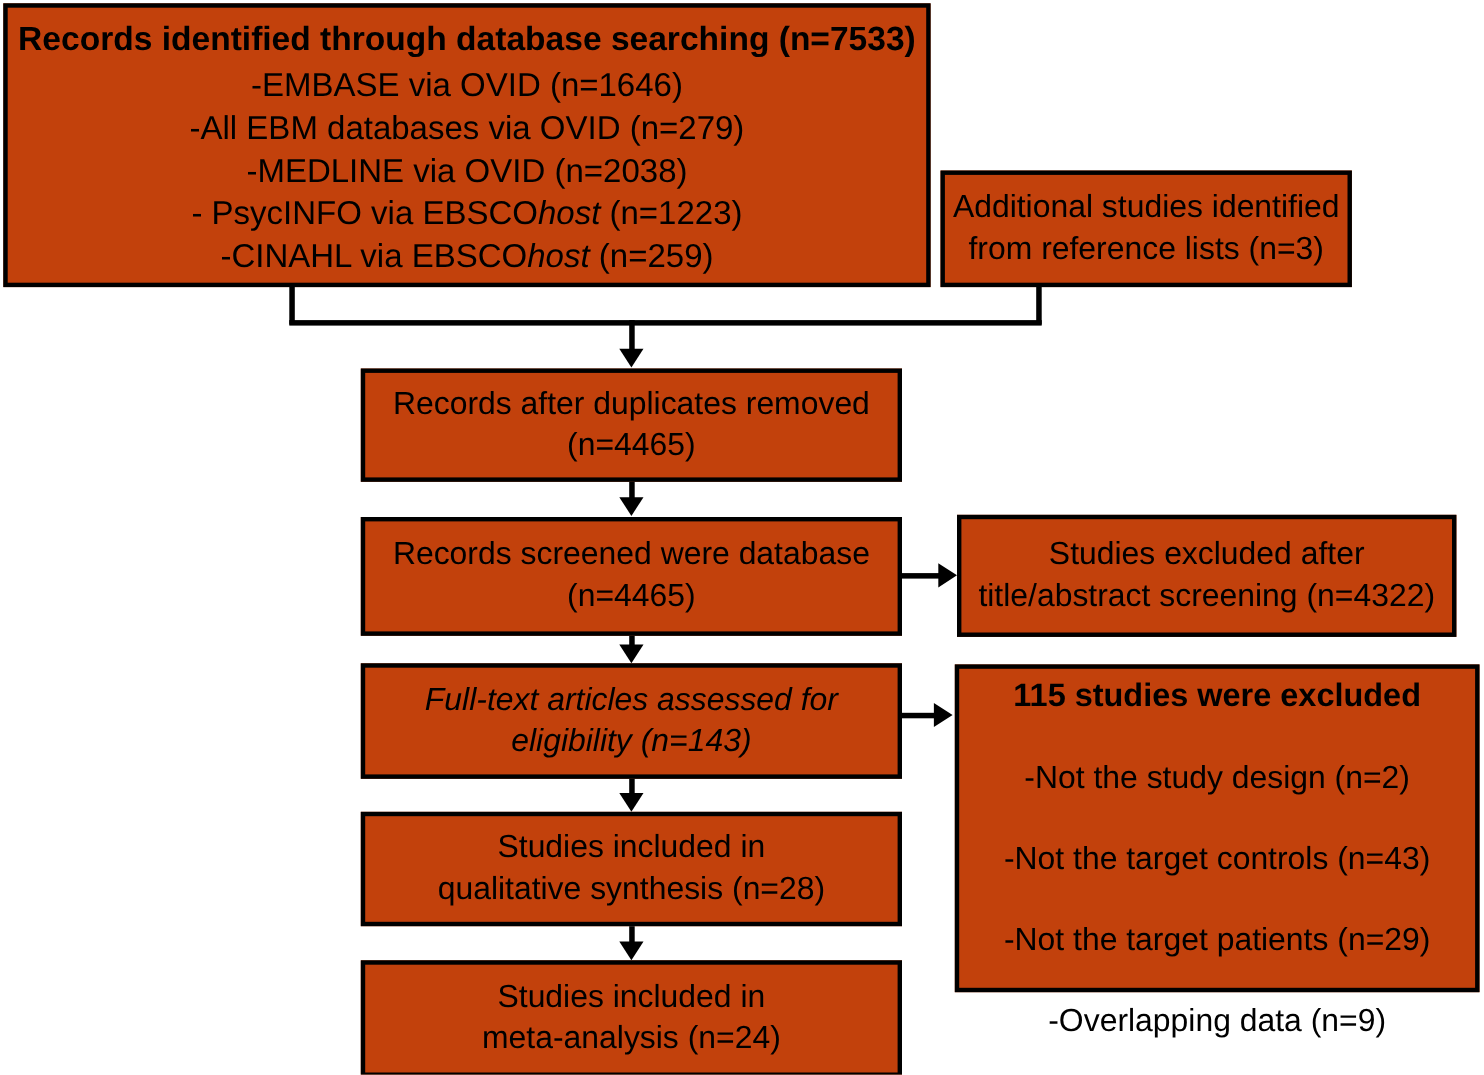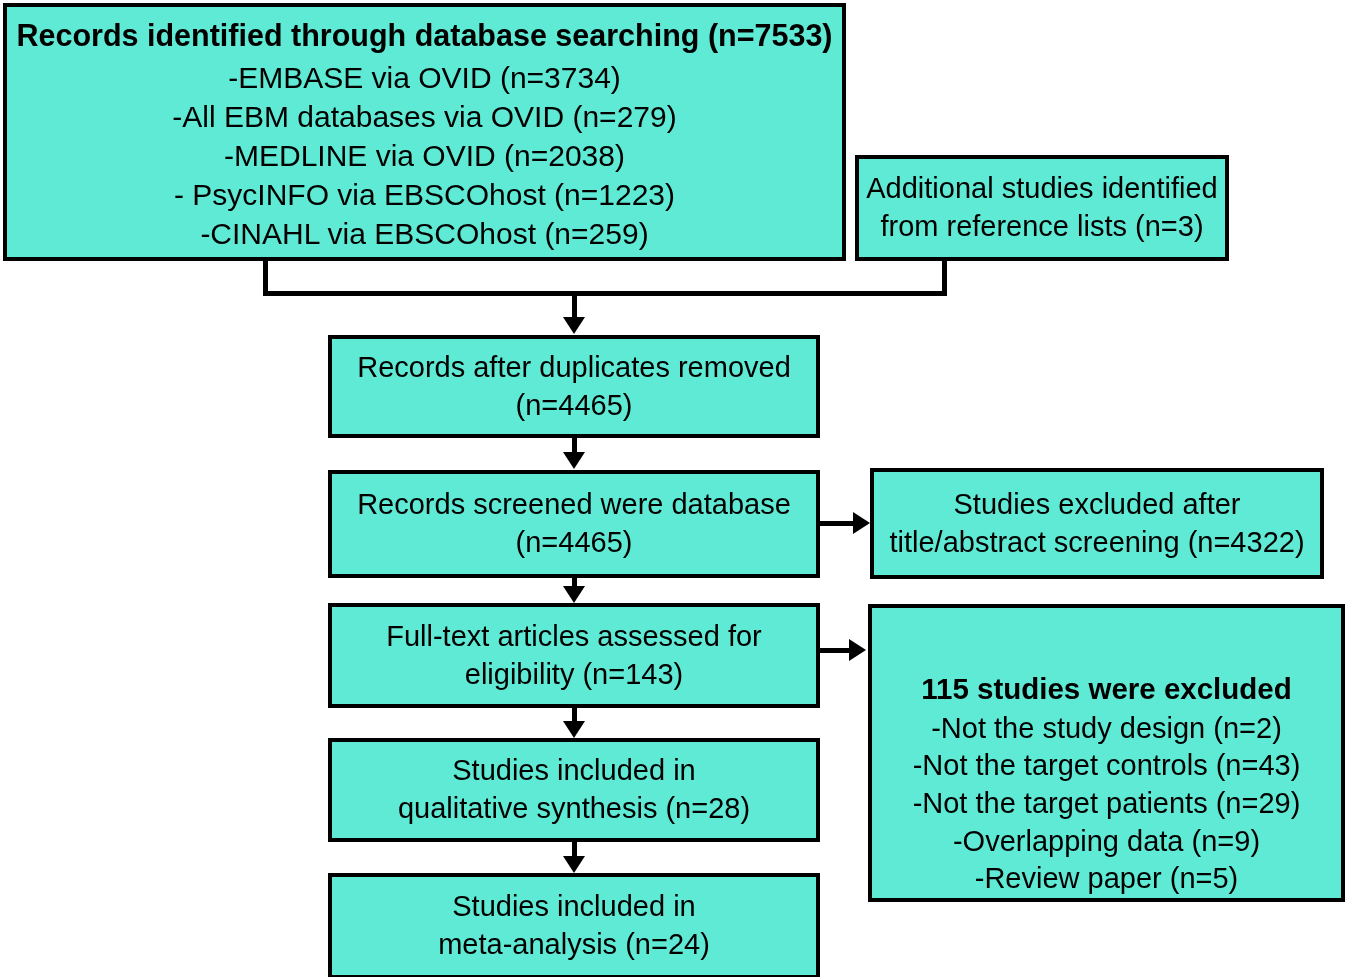--- a/index.html
+++ b/index.html
@@ -15,33 +15,33 @@
     position: relative;
     width: 1349px;
     height: 977px;
     background: #ffffff;
     overflow: hidden;
   }
   .box {
     position: absolute;
     box-sizing: border-box;
     border: 4px solid #000000;
-    background: #5eead4;
+    background: #c2410c;
     display: flex;
     flex-direction: column;
     align-items: center;
     justify-content: center;
     text-align: center;
     line-height: 1.30;
   }
   .box .line {
     display: block;
     white-space: nowrap;
   }
-  .ital { }
+  .ital { font-style: italic; }
 
   
   #box-database-search {
     left: 3px; top: 3px; width: 843px; height: 258px;
     font-size: 30px;
     align-items: flex-start;
     justify-content: flex-start;
     padding: 9px 0 0 0;
   }
   #box-database-search .hdr {
@@ -67,39 +67,41 @@
     left: 328px; top: 335px; width: 492px; height: 103px;
     font-size: 29px;
   }
   #box-records-screened {
     left: 328px; top: 470px; width: 492px; height: 108px;
     font-size: 29px;
   }
   #box-fulltext-assessed {
     left: 328px; top: 603px; width: 492px; height: 105px;
     font-size: 29px;
+    font-style: italic;
   }
   #box-qualitative-synthesis {
     left: 328px; top: 738px; width: 492px; height: 104px;
     font-size: 29px;
   }
   #box-meta-analysis {
     left: 328px; top: 873px; width: 492px; height: 106px;
     font-size: 29px;
   }
 
   #box-excluded-screening {
     left: 870px; top: 468px; width: 454px; height: 111px;
     font-size: 29px;
   }
   #box-excluded-fulltext {
     left: 868px; top: 604px; width: 477px; height: 298px;
     font-size: 29px;
-    justify-content: flex-end;
+    justify-content: flex-start;
     padding-top: 6px;
+    gap: 36px;
   }
   #box-excluded-fulltext .hdr {
     font-weight: bold;
     font-size: 29.5px;
     margin-bottom: 1px;
   }
 
   
   .vline {
     position: absolute;
@@ -126,21 +128,21 @@
     border-left: 17px solid #000000;
   }
 </style>
 </head>
 <body>
 
 <div id="diagram">
 
   <div class="box" id="box-database-search">
     <span class="hdr">Records identified through database searching (n=7533)</span>
-    <span class="sub"><span>-EMBASE via OVID (n=3734)</span></span>
+    <span class="sub"><span>-EMBASE via OVID (n=1646)</span></span>
     <span class="sub"><span>-All EBM databases via OVID (n=279)</span></span>
     <span class="sub"><span>-MEDLINE via OVID (n=2038)</span></span>
     <span class="sub"><span>- PsycINFO via EBSCO</span><span class="ital">host</span><span> (n=1223)</span></span>
     <span class="sub"><span>-CINAHL via EBSCO</span><span class="ital">host</span><span> (n=259)</span></span>
   </div>
 
   <div class="box" id="box-additional-studies">
     <span class="line">Additional studies identified</span>
     <span class="line">from reference lists (n=3)</span>
   </div>

